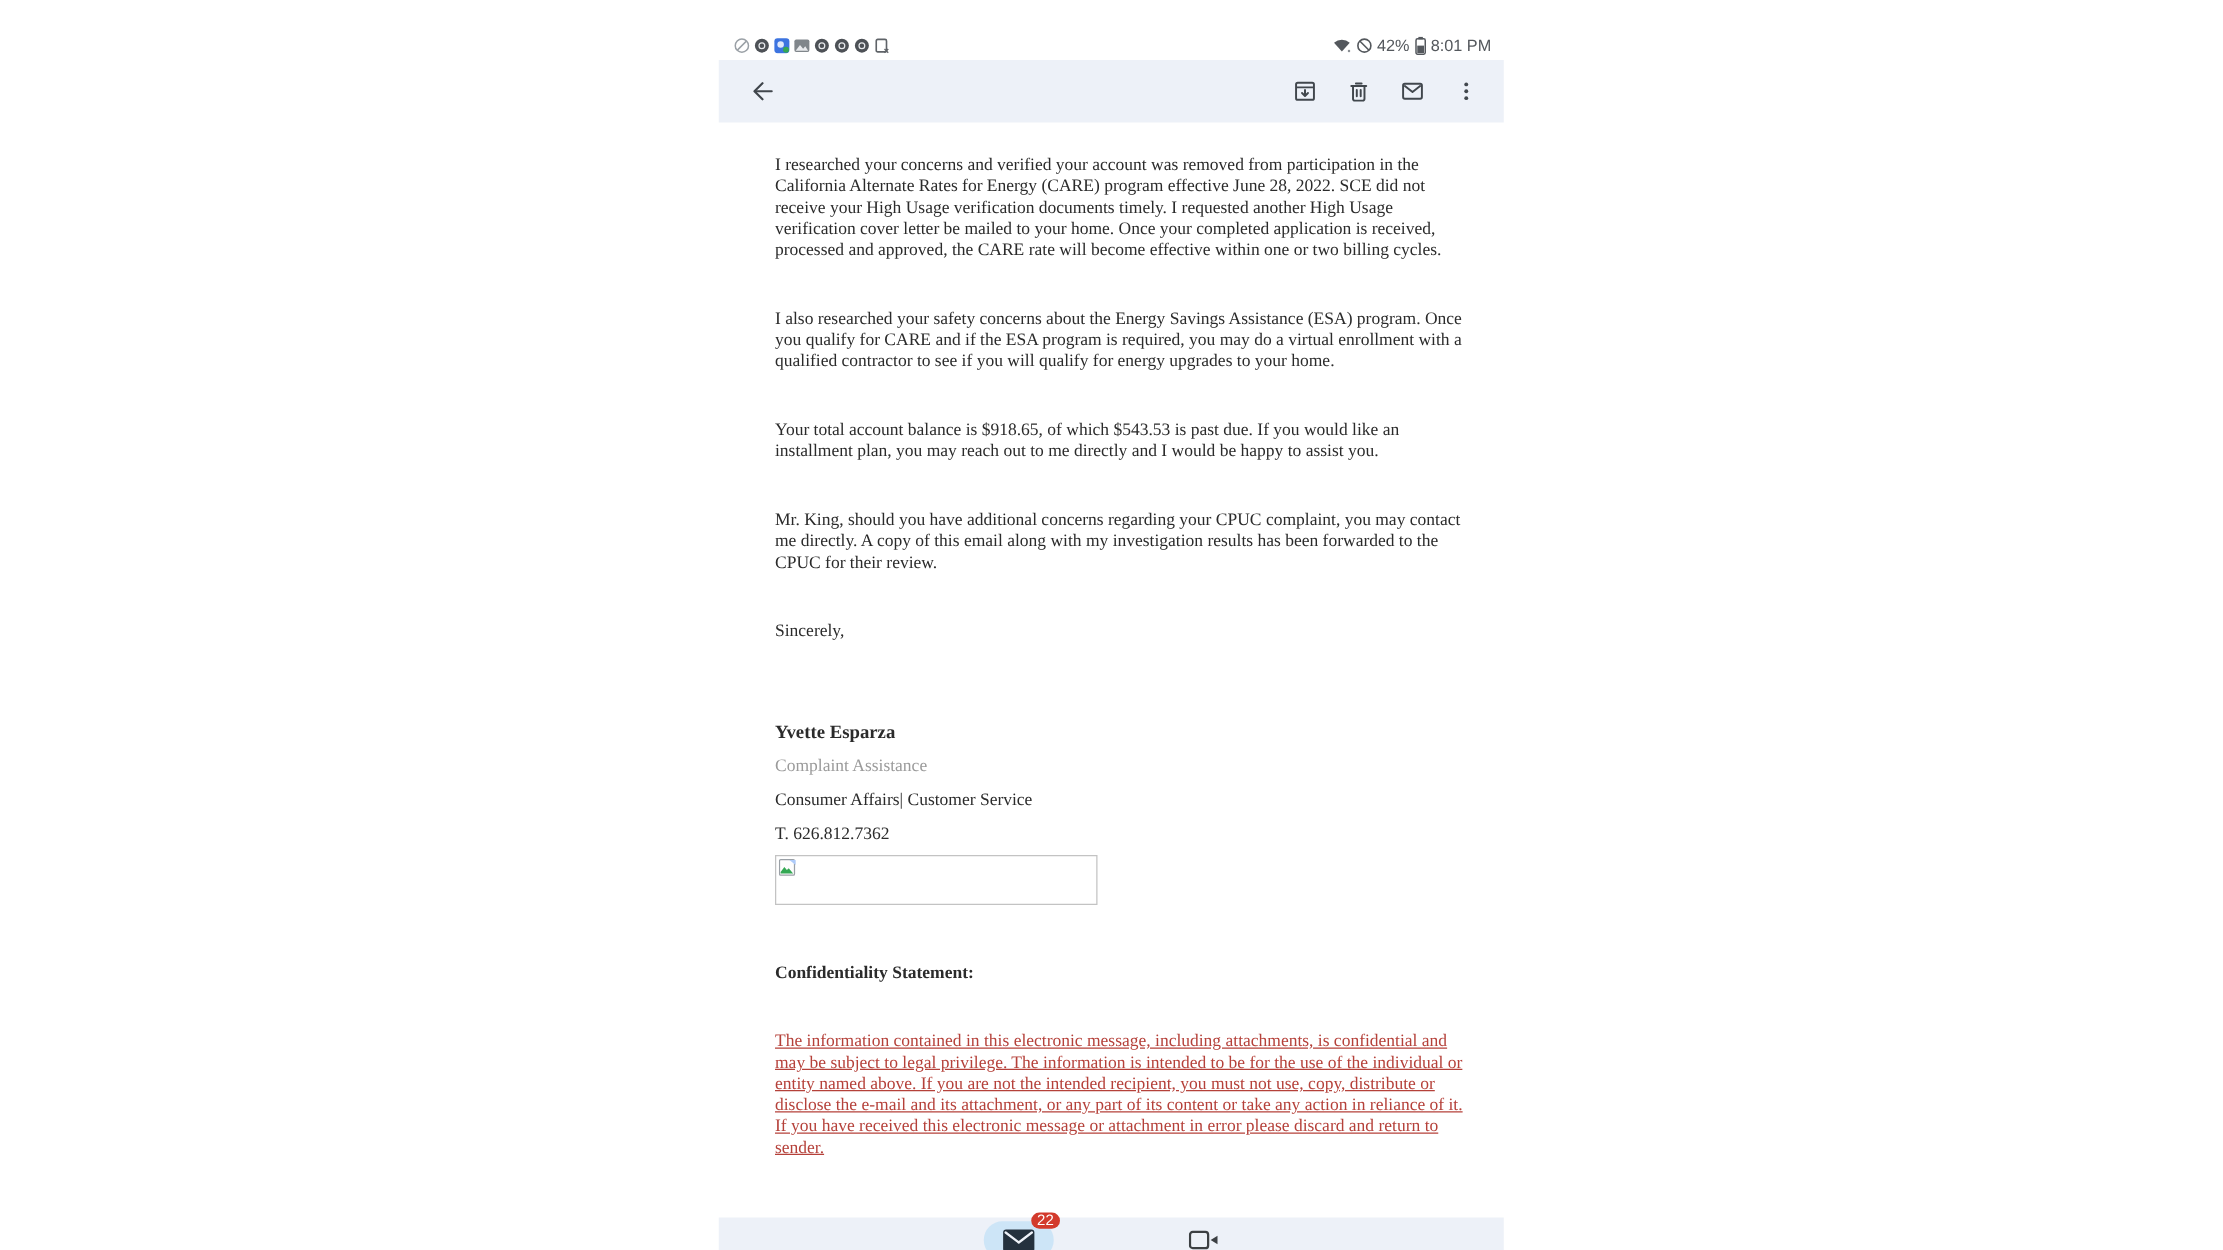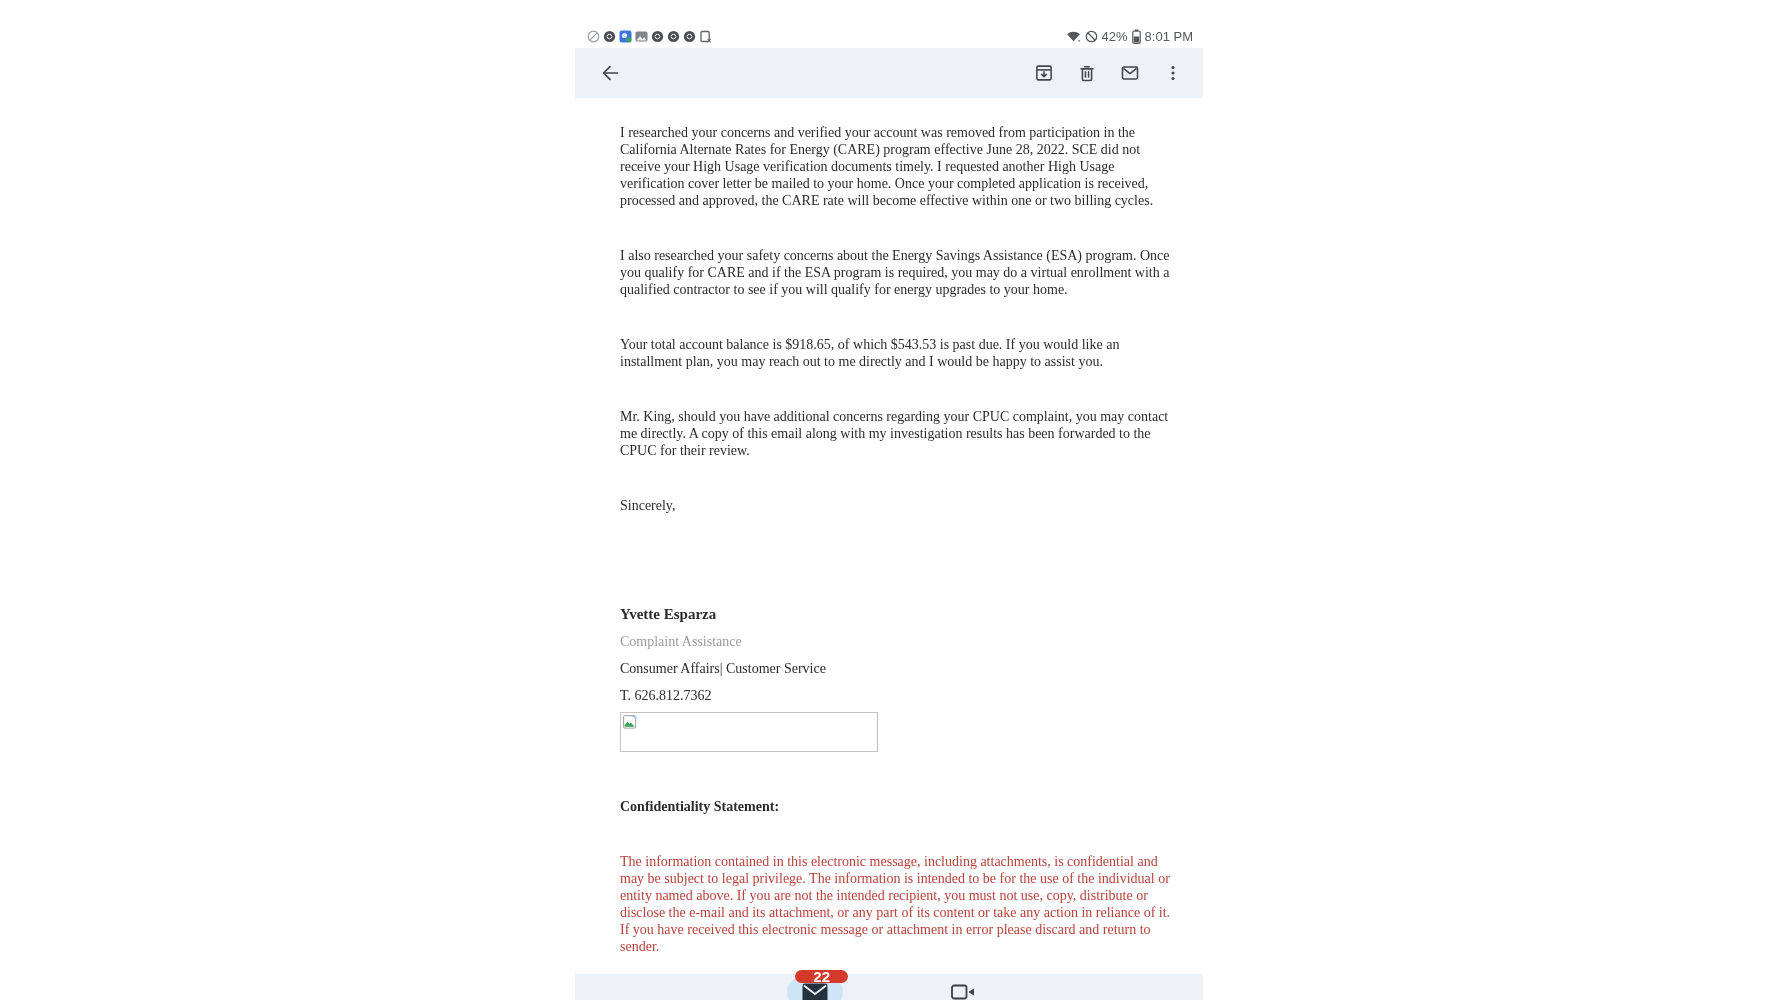--- a/index.html
+++ b/index.html
@@ -22,40 +22,40 @@
   .icon-btn{width:26px;height:26px;display:flex;align-items:center;
             justify-content:center;cursor:pointer;background:none;border:none;padding:0;}
   .ab-actions{margin-left:auto;display:flex;align-items:center;gap:17px;}
   .icon-btn svg{display:block;}
 
   
   .content{padding:26px 25px 0 45px;box-sizing:border-box;
            font-family:"Liberation Serif","DejaVu Serif",serif;
            font-size:14px;line-height:17px;color:#2b2b2b;}
   .para{margin:0 0 38px;}
-  .closing{margin:0 0 92px;}
+  .closing{margin:0 0 64px;}
   .sig-line{margin:0 0 10px;}
   .sig-name{font-weight:bold;font-size:15px;}
   .sig-title{color:#9b9b9b;}
   .sig-phone{margin:0 0 8px;}
   .img-box{width:258px;height:40px;border:1px solid #c3c3c3;box-sizing:border-box;
            padding:2px;background:#fff;}
   .conf-head{margin:46px 0 38px;font-weight:bold;}
-  .conf-text{margin:0;color:#b5413a;}
+  .conf-text{margin:0;color:#b5413a;text-decoration:underline;}
 
   
   .bottomnav{position:absolute;left:0;right:0;bottom:0;height:50px;background:#edf1f8;
              display:flex;justify-content:center;gap:88px;z-index:5;}
   .tab{width:60px;display:flex;flex-direction:column;align-items:center;
        padding-top:3px;cursor:pointer;}
   .tab-pill{width:56px;height:30px;border-radius:15px;display:flex;align-items:center;
             justify-content:center;position:relative;}
   .tab-pill.active{background:#cde5f7;}
   .badge{position:absolute;top:-7px;right:-5px;background:#d33a2c;color:#fff;
-         font-size:15px;font-weight:bold;line-height:13px;padding:0 18px;
+         font-size:12px;font-weight:normal;line-height:13px;padding:0 5px;
          border-radius:8px;}
   .tab-label{font-size:10px;margin-top:4px;color:#202327;}
   .tab-label.inactive{color:#a21caf;}
 </style>
 </head>
 <body>
 
 <div class="screen">
 
   <div class="statusbar">

